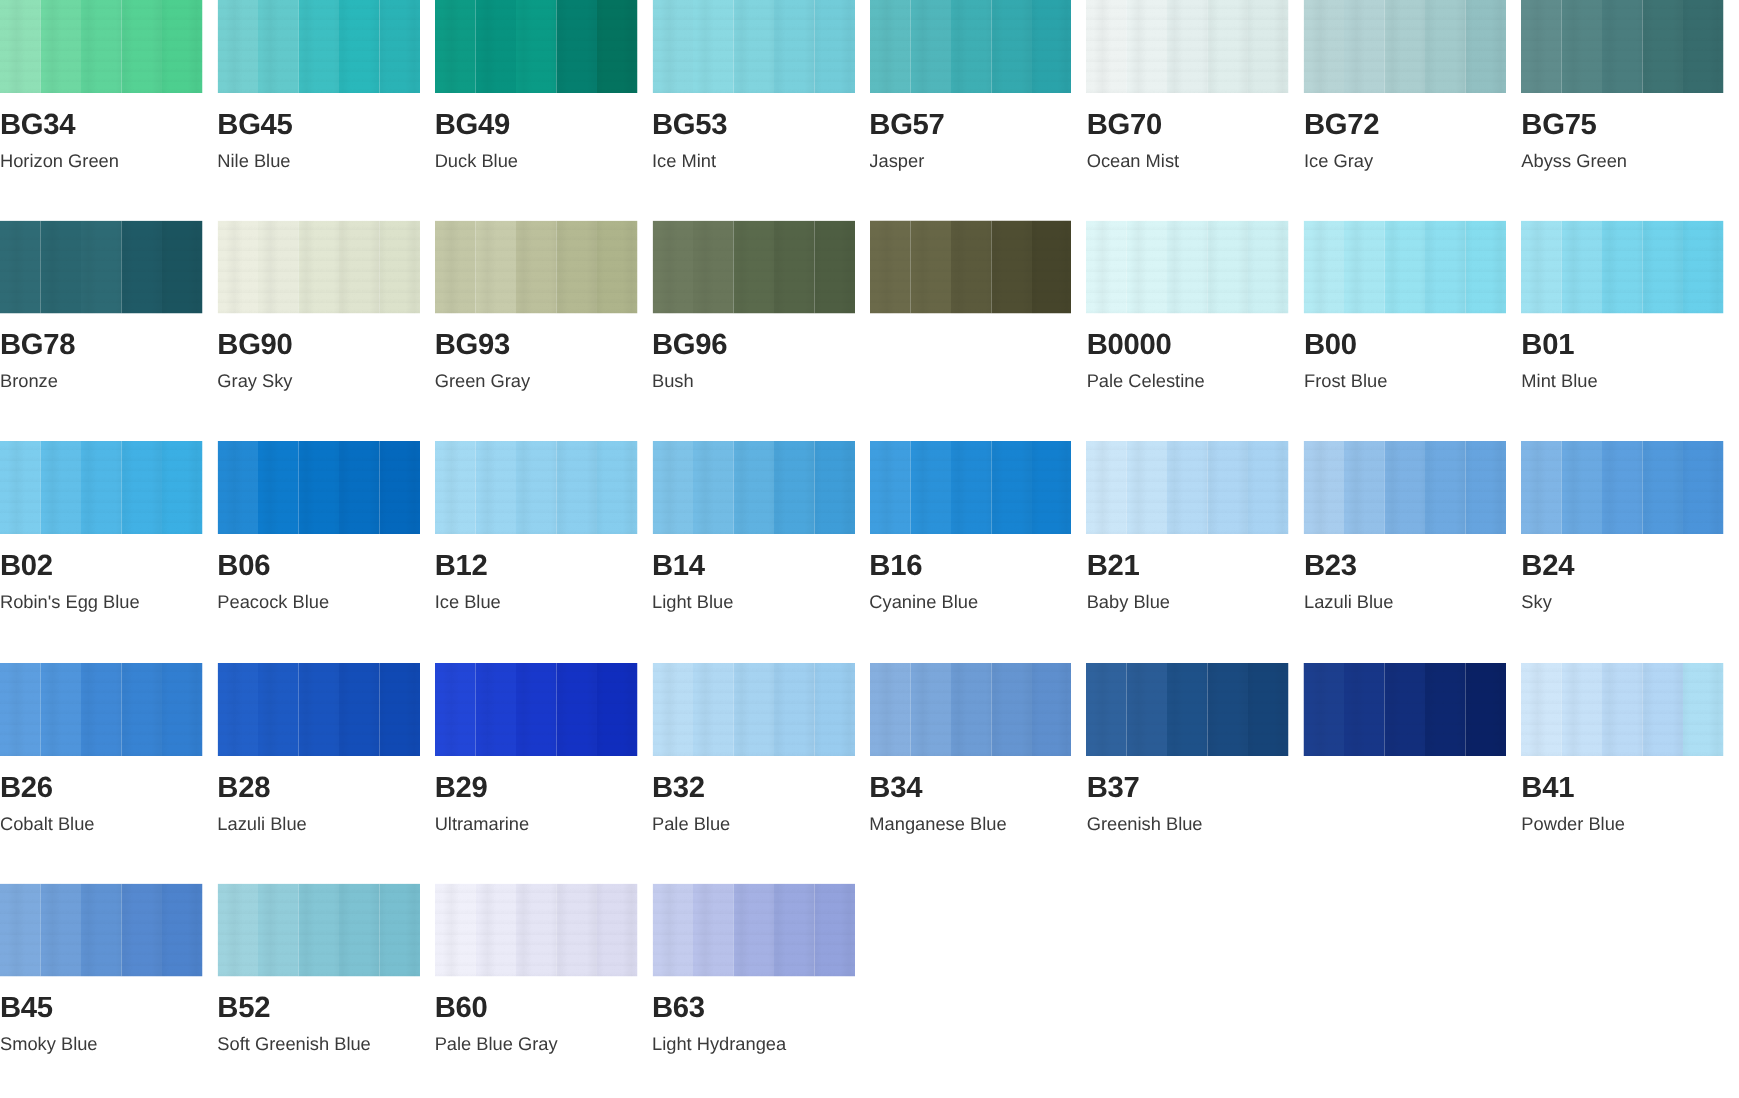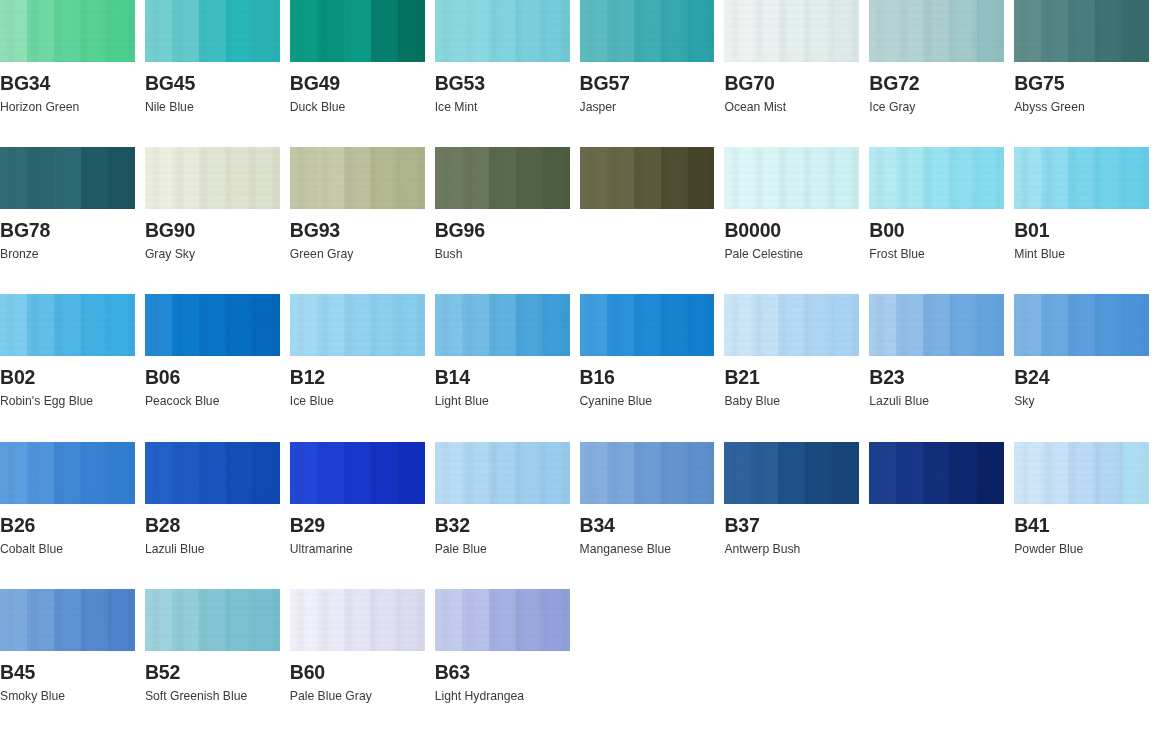--- a/index.html
+++ b/index.html
@@ -468,21 +468,21 @@
     <div class="swatch-card">
       <div class="swatch-chip">
         <div class="band" style="background-color: rgb(47, 98, 157);"></div>
         <div class="band" style="background-color: rgb(42, 92, 150);"></div>
         <div class="band" style="background-color: rgb(30, 81, 137);"></div>
         <div class="band" style="background-color: rgb(26, 74, 128);"></div>
         <div class="band" style="background-color: rgb(22, 68, 120);"></div>
       </div>
       <div class="swatch-meta">
         <div class="swatch-code">B37</div>
-        <div class="swatch-name">Antwerp Bush</div>
+        <div class="swatch-name">Greenish Blue</div>
       </div>
     </div>
     <div class="swatch-card">
       <div class="swatch-chip">
         <div class="band" style="background-color: rgb(28, 62, 142);"></div>
         <div class="band" style="background-color: rgb(23, 54, 136);"></div>
         <div class="band" style="background-color: rgb(18, 46, 124);"></div>
         <div class="band" style="background-color: rgb(13, 39, 112);"></div>
         <div class="band" style="background-color: rgb(10, 33, 101);"></div>
       </div>

